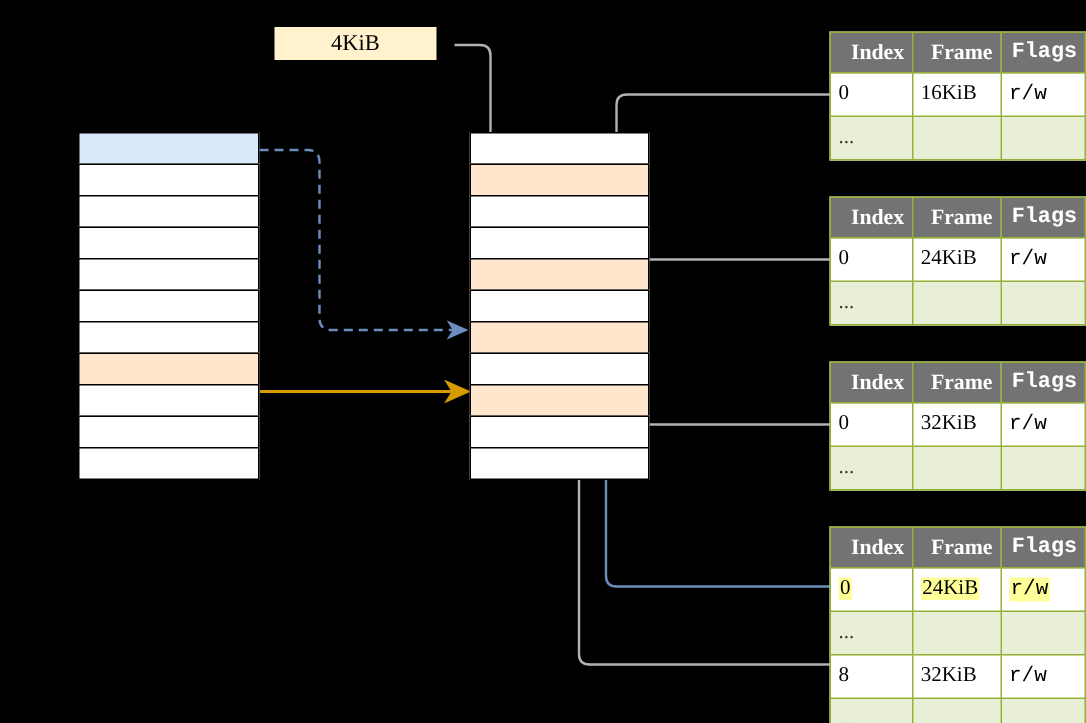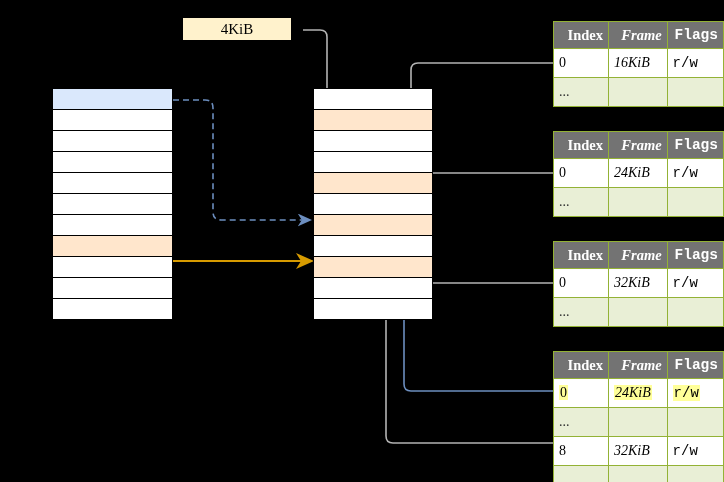--- a/index.html
+++ b/index.html
@@ -75,21 +75,21 @@
   }
   table.ptable tr.dots td {
     background: #e9efd6;
     color: #333333;
   }
   table.ptable td.hl span.hlv {
     background: #ffff99;
     padding: 0 1px;
   }
   .colA { width: 56px; }
-  .colB { width: 58px; font-style: italic; }
+  .colB { width: 58px; }
   .colC { width: 48px; font-family: Liberation Mono, monospace; }
 </style>
 </head>
 <body>
 
 <div id="canvas">
 
   <svg class="layer" viewBox="0 0 724 482">
     <defs>
       <marker id="agray" markerWidth="9" markerHeight="9" refX="4.5" refY="4" orient="auto">

